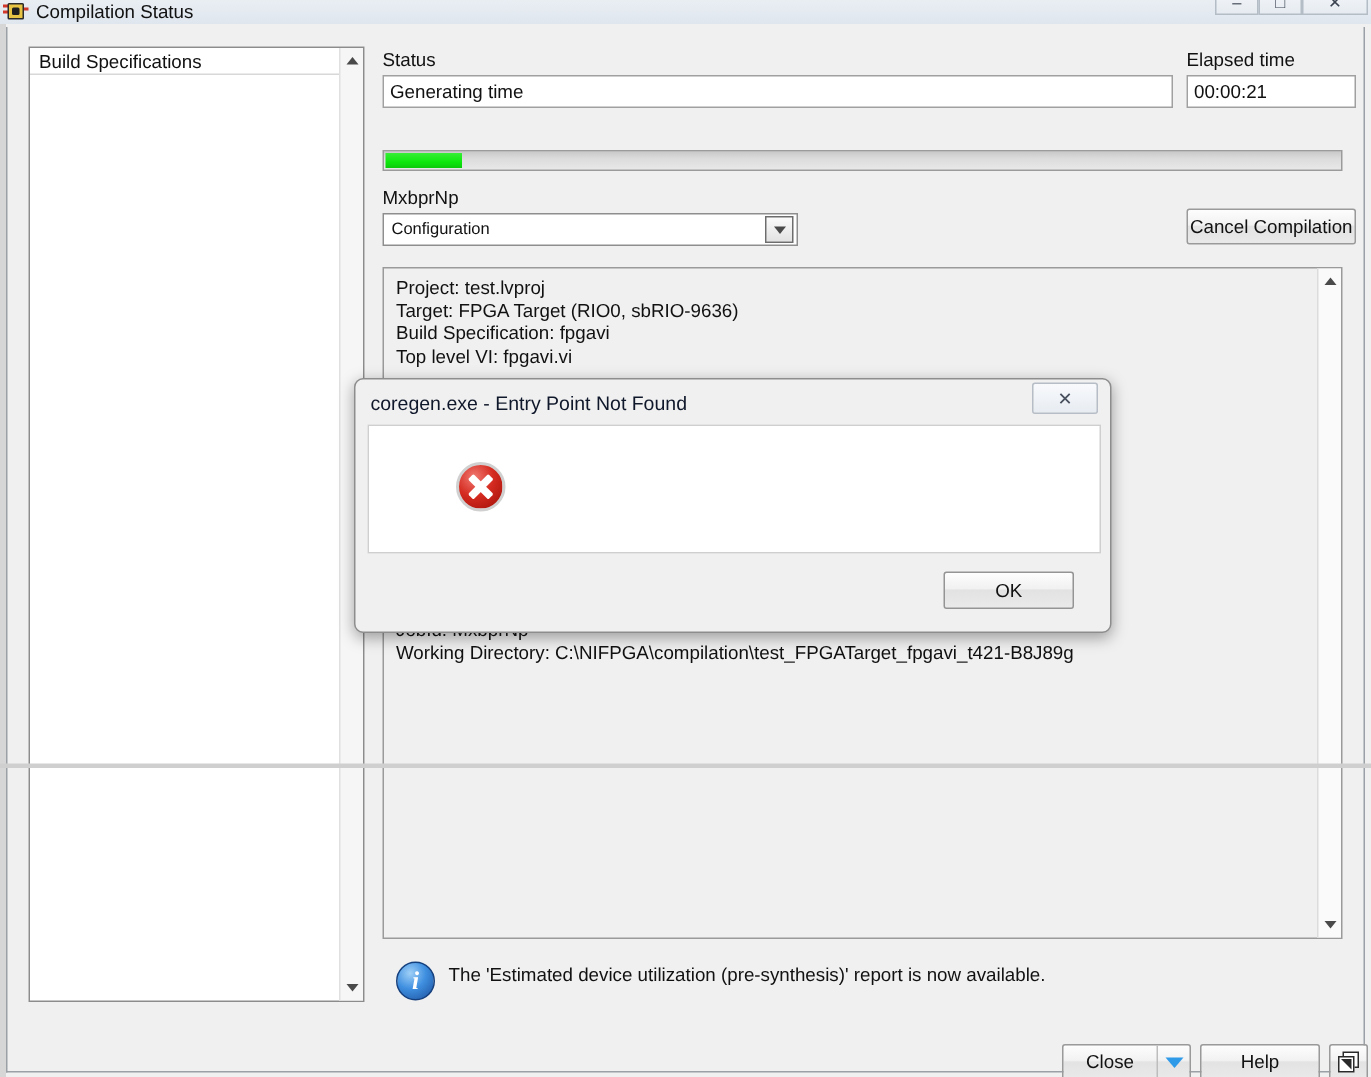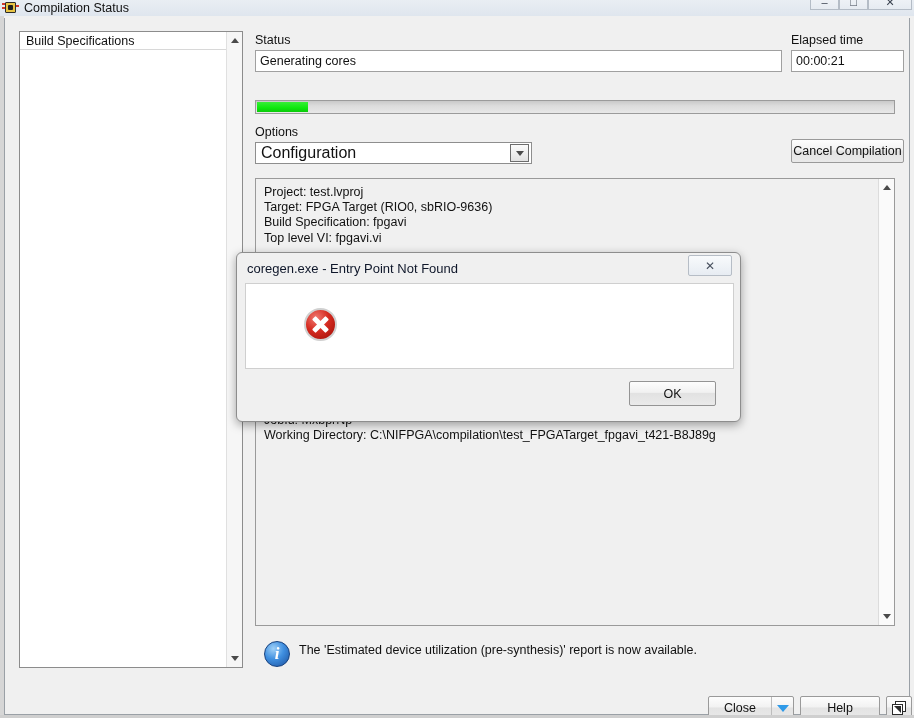--- a/index.html
+++ b/index.html
@@ -6,21 +6,21 @@
   html, body {
     margin: 0; padding: 0;
     width: 914px; height: 718px;
     overflow: hidden;
     background: #f0f0f0;
     font-family: "Liberation Sans", sans-serif;
     font-size: 12px;
     color: #1a1a1a;
   }
 
-  #root { position: relative; width: 914px; height: 718px; background: #f0f0f0; }
+  #root { position: relative; width: 914px; height: 512px; background: #f0f0f0; }
 
   
   .titlebar {
     position: absolute; left: 0; top: 0; width: 914px; height: 16px;
     background: linear-gradient(to bottom, #e9eef3 0%, #dfe6ee 100%);
     display: flex; align-items: center;
     overflow: hidden;
   }
   .title-icon {
     width: 16px; height: 14px; margin-left: 2px; margin-right: 6px;
@@ -129,21 +129,21 @@
     padding: 1px;
   }
   .progress-fill {
     height: 100%; background: linear-gradient(to bottom, #37ee37 0%, #0de80d 60%, #0bc90b 100%);
   }
   .combo {
     position: absolute; left: 250px; top: 124px; width: 277px; height: 22px;
     background: #ffffff; border: 1px solid #8e8e8e;
     display: flex; align-items: center;
   }
-  .combo-text { flex: 1; padding-left: 5px; font-size: 16px; color: #111; }
+  .combo-text { flex: 1; padding-left: 5px; font-size: 11px; color: #111; }
   .combo-btn {
     width: 19px; height: 18px; margin-right: 2px; flex: none;
     border: 1px solid #6d6d6d;
     background: linear-gradient(to bottom, #fbfbfb 0%, #e2e2e2 100%);
     display: flex; align-items: center; justify-content: center;
   }
   .btn {
     position: absolute;
     border: 1px solid #9a9a9a;
     border-radius: 2px;
@@ -290,30 +290,30 @@
         <div class="sb-arrow">
             <span class="tri-up"></span>
           </div>
         <div class="sb-arrow bottom">
             <span class="tri-down"></span>
           </div>
       </div>
     </div>
 
     <div class="lbl" style="left:250px; top:15px;">Status</div>
-    <div class="txtfield" style="left:250px; top:32px; width:527px; height:22px;">Generating cores</div>
+    <div class="txtfield" style="left:250px; top:32px; width:527px; height:22px;">Generating time</div>
 
     <div class="lbl" style="left:786px; top:15px;">Elapsed time</div>
     <div class="txtfield" style="left:786px; top:32px; width:113px; height:22px;">00:00:21</div>
 
     <div class="progress-outer">
       <div class="progress-fill" id="progfill" style="width: 8%;"></div>
     </div>
 
-    <div class="lbl" style="left:250px; top:107px;">Options</div>
+    <div class="lbl" style="left:250px; top:107px;">MxbprNp</div>
     <div class="combo">
       <span class="combo-text">Configuration</span>
       <span class="combo-btn">
           <span class="tri-down"></span>
         </span>
     </div>
 
     <div class="btn" style="left:786px; top:121px; width:113px; height:24px;">Cancel Compilation</div>
 
     <div class="log-panel">

